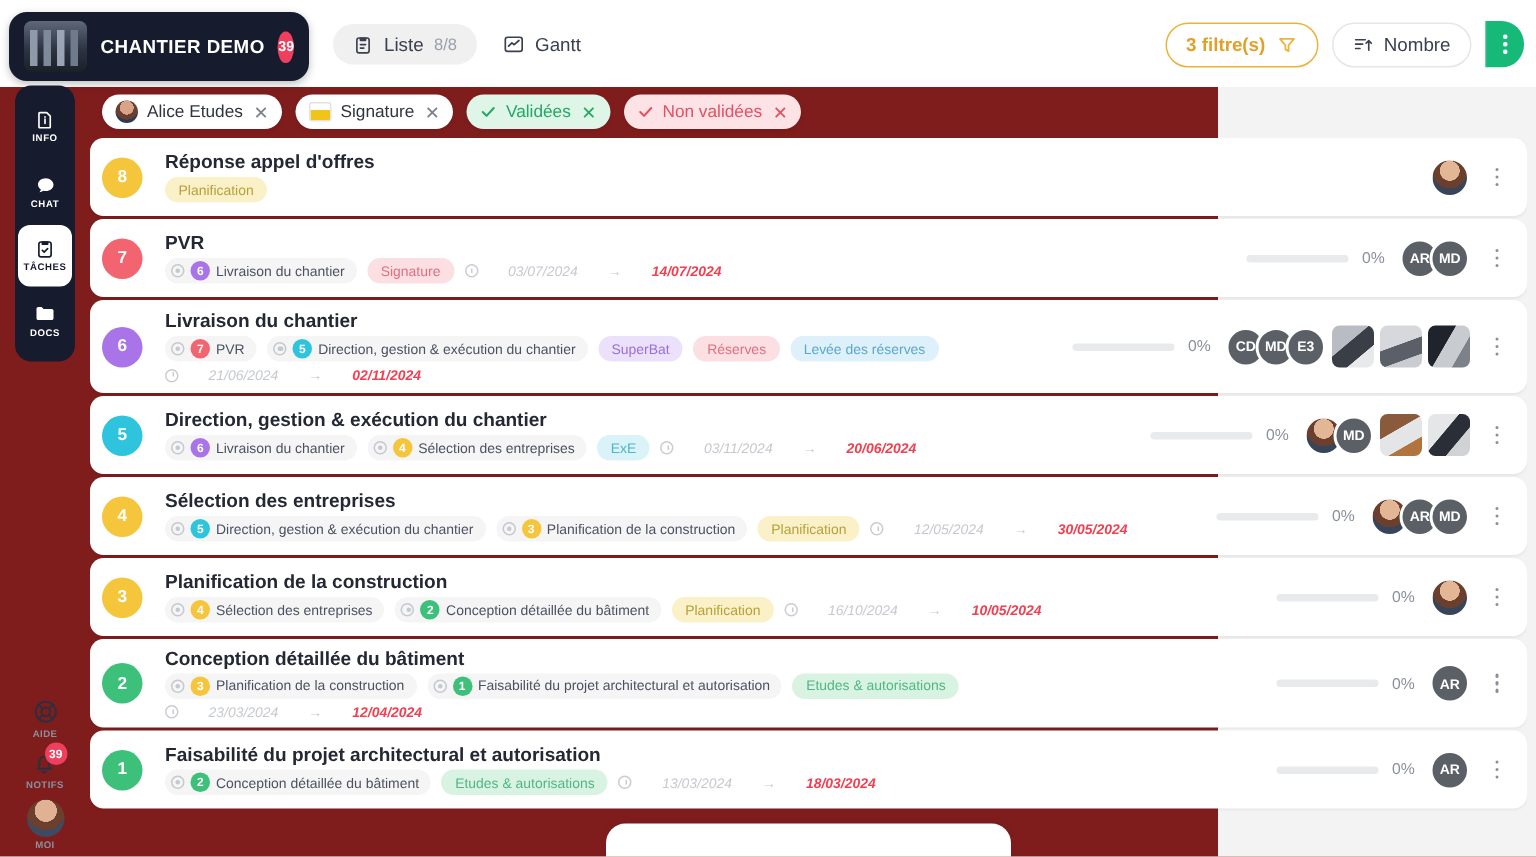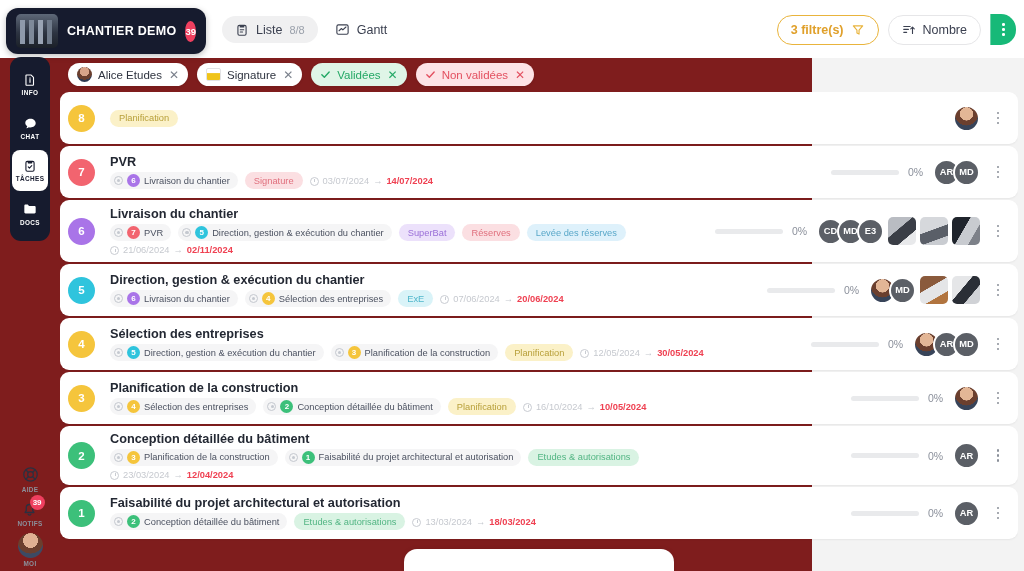--- a/index.html
+++ b/index.html
@@ -131,21 +131,21 @@
   .dep {
     display: flex; align-items: center; gap: 4px; height: 17px; padding: 0 8px 0 4px;
     border-radius: 9px; background: #f5f5f6; font-size: 9.3px; color: #4b5160; cursor: pointer;
   }
   .dep-ring { width: 9px; height: 9px; border-radius: 50%; border: 1.2px solid #c4c8cf; position: relative; }
   .dep-ring::after { content:""; position:absolute; left:2.2px; top:2.2px; width:3.2px; height:3.2px; border-radius:50%; background:#c4c8cf; }
   .dep-num { width: 13px; height: 13px; border-radius: 50%; color:#fff; font-size: 8px; font-weight: bold;
              display:flex; align-items:center; justify-content:center; }
   .tag { height: 17px; padding: 0 9px; border-radius: 9px; font-size: 9.3px;
          display: flex; align-items: center; white-space: nowrap; }
-  .dates { display: flex; align-items: flex-end; gap: 4px; font-size: 9.3px; white-space: nowrap; }
+  .dates { display: flex; align-items: center; gap: 20px; font-size: 9.3px; white-space: nowrap; font-style: italic; }
   .clock { width: 9px; height: 9px; border-radius: 50%; border: 1.1px solid #c9ccd2; position: relative; flex:0 0 auto;}
   .clock::after { content:""; position:absolute; left:3.6px; top:1.6px; width:1px; height:3.3px; background:#c9ccd2; }
   .d-start { color: #c6c9cf; }
   .d-arrow { color: #c6c9cf; }
   .d-end { color: #ef4152; font-weight: bold; }
 
   .row-progress { display: flex; align-items: center; gap: 9px; flex: 0 0 auto; margin-right: 10px; }
   .pbar { width: 68px; height: 5px; border-radius: 3px; background: #e9eaec; }
   .ppct { font-size: 10.5px; color: #8b909b; width: 22px; }
 
@@ -332,20 +332,21 @@
     <div class="rail-b-item">
       <span class="me-av"></span>
       <span class="rail-b-label">MOI</span>
     </div>
   </div>
 
   <div class="list" id="task-list">
       <div class="row" style="height: 52px;">
         <div class="row-num" style="background: rgb(245, 197, 60);">8</div>
         <div class="row-main">
+          <div class="row-title">Réponse appel d'offres</div>
           <div class="meta">
             <span class="tag" style="background: rgb(251, 241, 200); color: rgb(184, 160, 58);">Planification</span>
           </div>
         </div>
         <div class="row-people">
           <div class="av photo"></div>
         </div>
         <div class="row-kebab">
           <span class="dot3 dark">
             <i></i>
@@ -448,21 +449,21 @@
               <span>Livraison du chantier</span>
             </div>
             <div class="dep">
               <span class="dep-ring"></span>
               <span class="dep-num" style="background: rgb(245, 197, 60);">4</span>
               <span>Sélection des entreprises</span>
             </div>
             <span class="tag" style="background: rgb(217, 243, 248); color: rgb(79, 182, 203);">ExE</span>
             <div class="dates">
               <span class="clock"></span>
-              <span class="d-start">07/06/2024</span>
+              <span class="d-start">03/11/2024</span>
               <span class="d-arrow">→</span>
               <span class="d-end">20/06/2024</span>
             </div>
           </div>
         </div>
         <div class="row-progress">
           <div class="pbar"></div>
           <div class="ppct">0%</div>
         </div>
         <div class="row-people">

